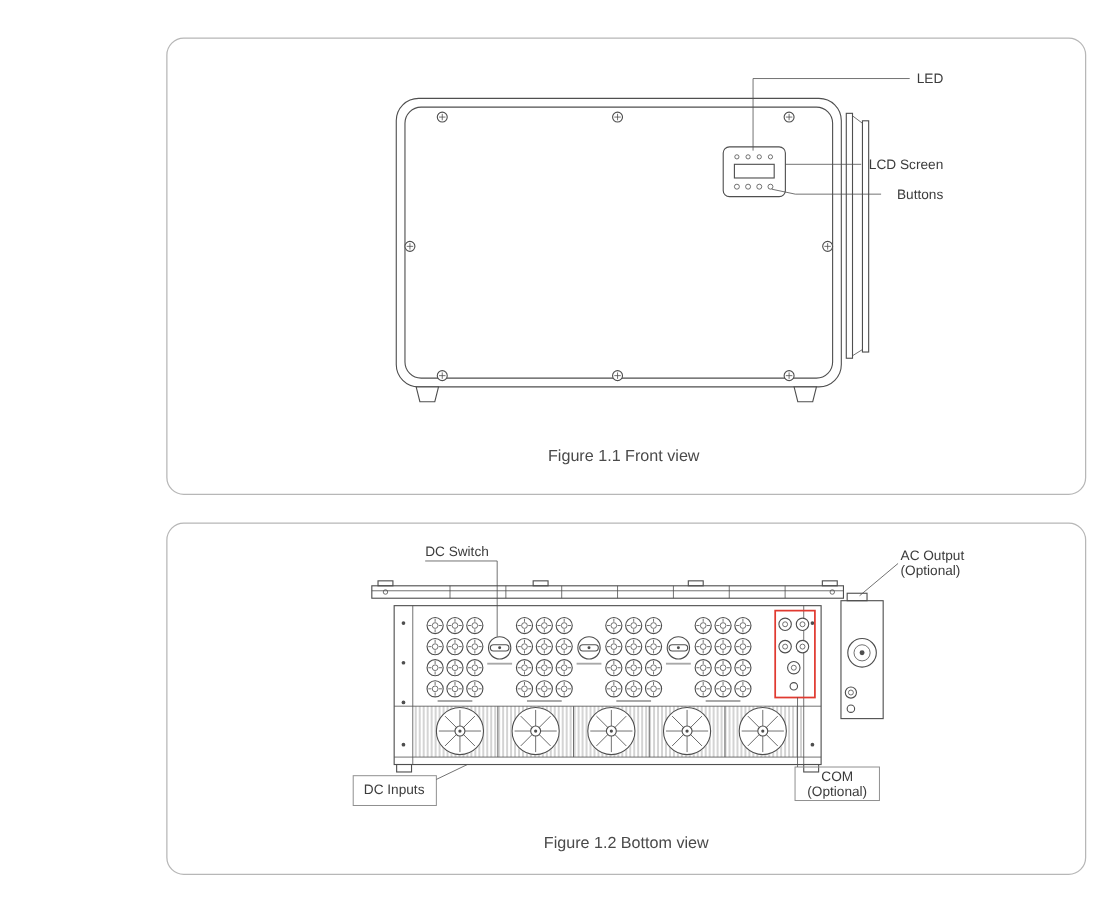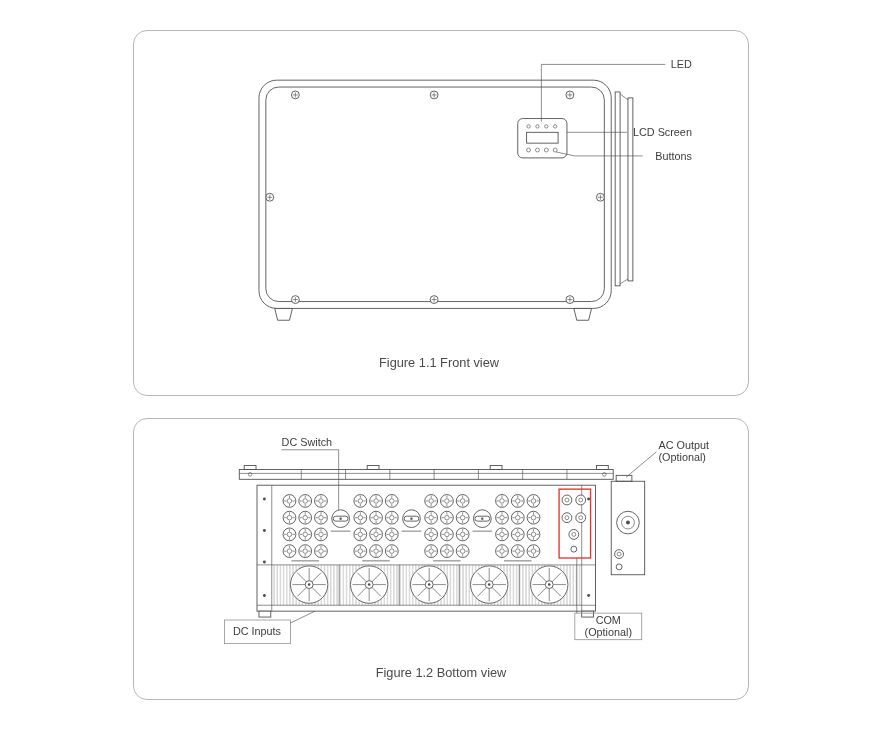--- a/index.html
+++ b/index.html
@@ -4,21 +4,21 @@
 <style>
   html,body{margin:0;padding:0;background:#ffffff;}
   :root{
     --line-color:#4f4f4f;
     --highlight-red:#e03a30;
     --panel-border:#b7b7b7;
     --caption-text:#4a4a4a;
   }
   #page{position:relative;width:890px;height:732px;background:#fff;
         font-family:"Liberation Sans",sans-serif;overflow:hidden;}
-  .panel{position:absolute;left:133px;width:616px;border:1px solid var(--panel-border);
+  .panel{position:absolute;left:133px;width:736px;border:1px solid var(--panel-border);
          border-radius:14px;background:#fff;box-sizing:border-box;}
   #panel1{top:30px;height:366px;}
   #panel2{top:418px;height:282px;}
   .panel svg{position:absolute;left:0;top:0;width:100%;height:100%;display:block;}
   .ln{stroke:var(--line-color);fill:none;stroke-width:.9;}
   .lnf{stroke:var(--line-color);fill:#fff;stroke-width:.9;}
   .thin{stroke-width:.65;}
   .fillg{fill:var(--line-color);stroke:none;}
   .red{stroke:var(--highlight-red);fill:none;stroke-width:1.4;}
   .tick{fill:#a8a8a8;stroke:none;}

